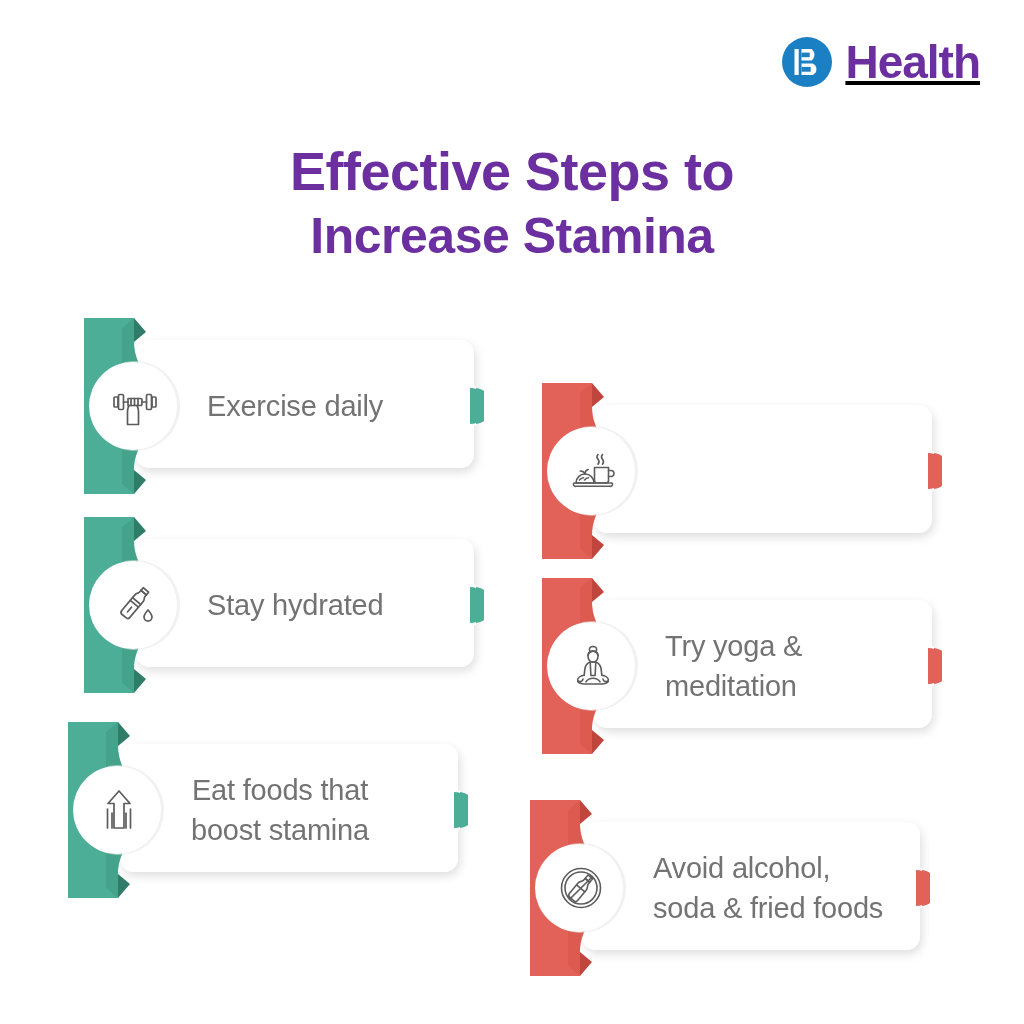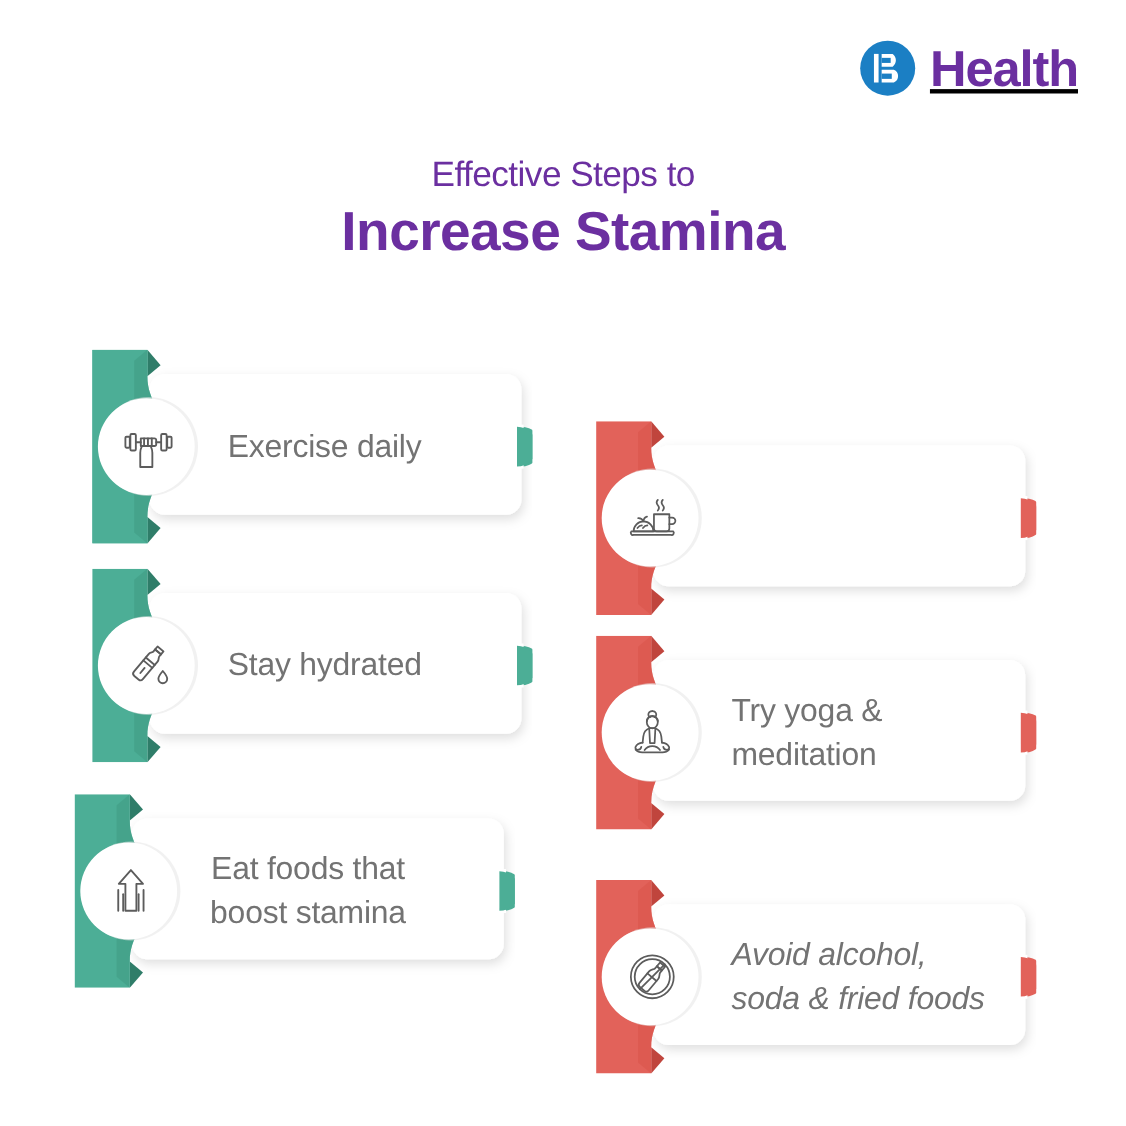--- a/index.html
+++ b/index.html
@@ -40,22 +40,22 @@
 
   
   #title-block {
     position: absolute;
     top: 140px;
     left: 0;
     width: 1024px;
     text-align: center;
   }
   #title-line1 {
-    font-size: 32px;
-    font-weight: 400;
+    font-size: 54px;
+    font-weight: 700;
     color: #6B2FA0;
     letter-spacing: -0.5px;
     line-height: 1.18;
   }
   #title-line2 {
     font-size: 50px;
     font-weight: bold;
     color: #6B2FA0;
     letter-spacing: -0.5px;
     line-height: 1.22;
@@ -104,21 +104,21 @@
     width: 48px;
     height: 48px;
   }
 
   
   #card-0 { left: 74px;  top: 318px; }
   #card-1 { left: 74px;  top: 517px; }
   #card-2 { left: 58px;  top: 722px; text-align: center; }
   #card-3 { left: 532px; top: 383px; }
   #card-4 { left: 532px; top: 578px; }
-  #card-5 { left: 532px; top: 800px; font-style: italic; }
+  #card-5 { left: 520px; top: 800px; }
 </style>
 </head>
 <body>
 
 <div id="brand">
   <svg class="mark" viewBox="0 0 52 52" aria-hidden="true">
     <circle cx="26" cy="26" r="25" fill="#1B7FC4"></circle>
     <rect x="13.5" y="13" width="4.2" height="26" fill="#ffffff"></rect>
     <path d="M20.5 13 H30.5 a7.2 7.2 0 0 1 0 11.6 H20.5 Z
              M20.5 27.4 H31.6 a6.3 6.3 0 0 1 0 11.6 H20.5 Z" fill="#ffffff"></path>

